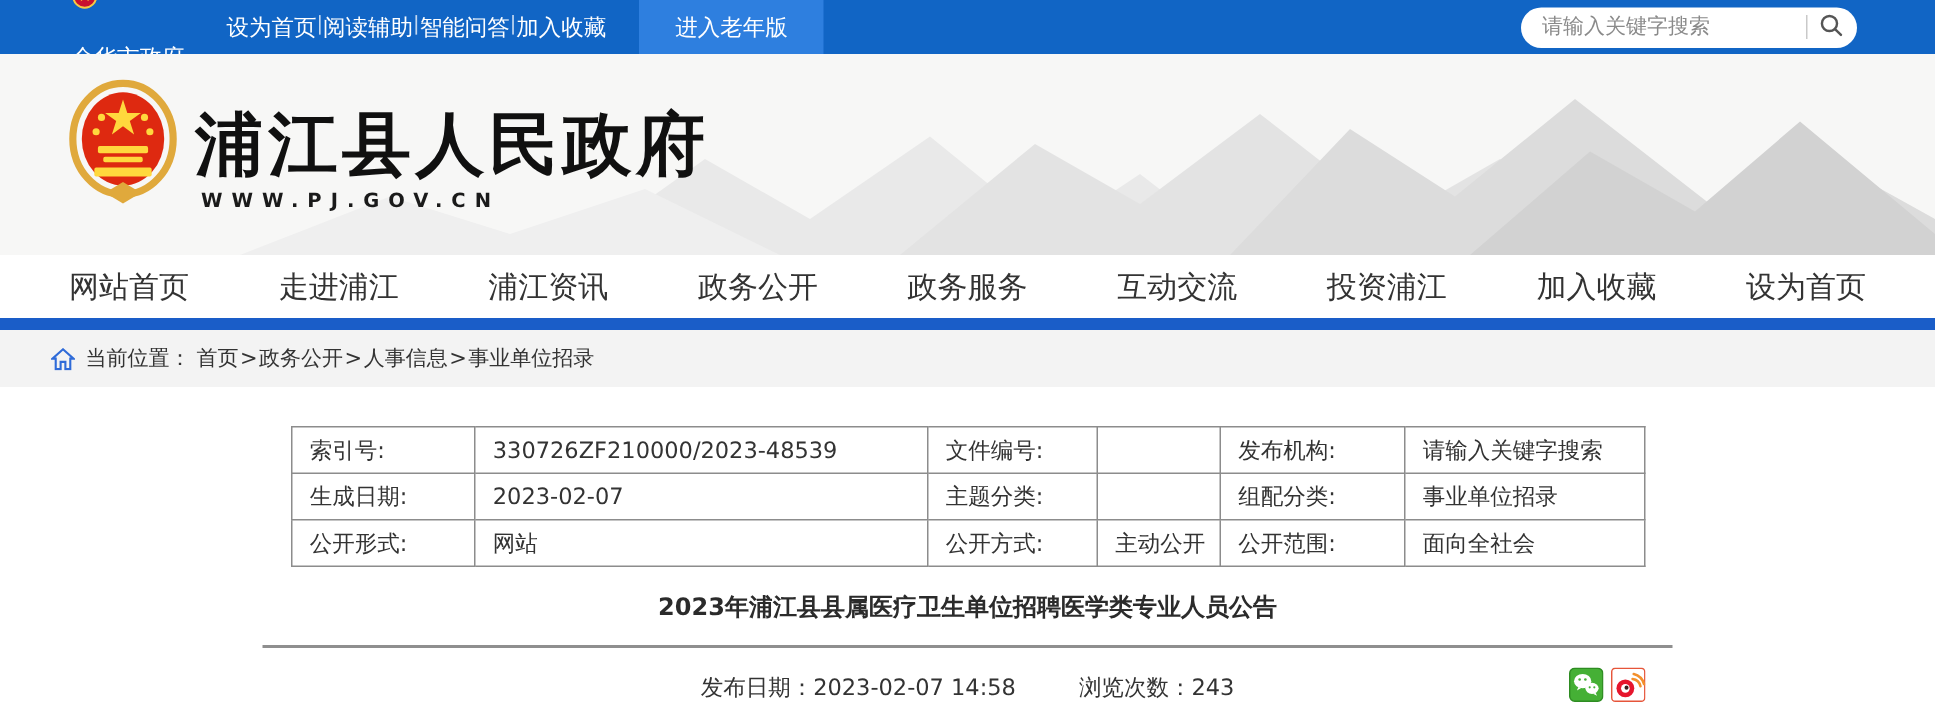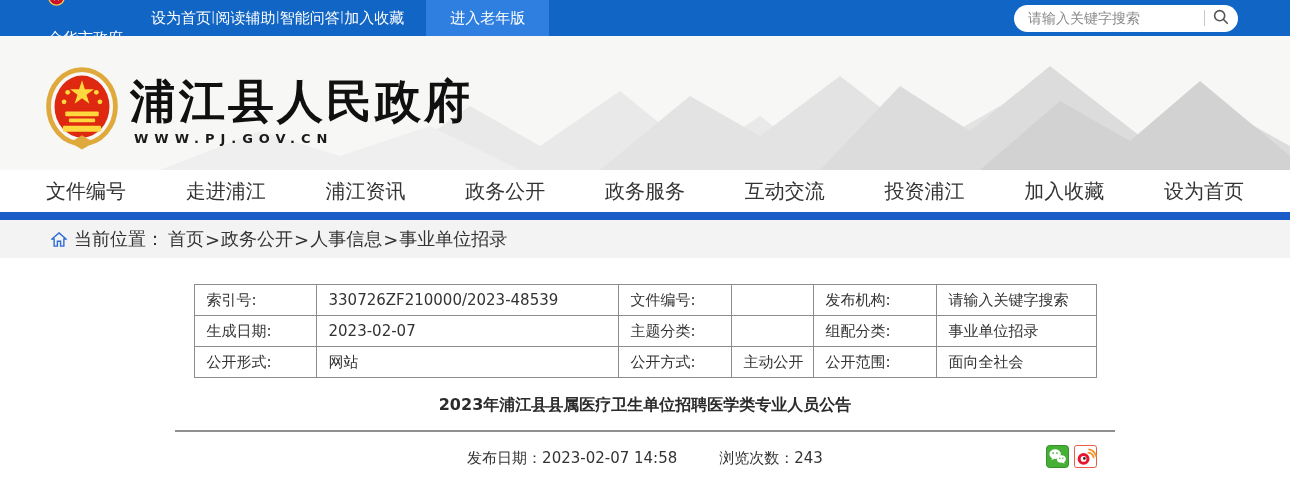--- a/index.html
+++ b/index.html
@@ -75,23 +75,23 @@
   .masthead {
     height: 134px;
     background: #f7f7f6;
     position: relative;
     overflow: hidden;
   }
   .mountains { position: absolute; right: 0; top: 0; height: 134px; width: 1290px; z-index: 0; }
   .brand {
     position: absolute;
     left: 46px;
-    top: 30px;
-    display: flex;
-    align-items: center;
+    top: 16px;
+    display: flex;
+    align-items: flex-end;
     gap: 12px;
     z-index: 2;
   }
   .brand-text h1 {
     font-family: "DejaVu Serif", "Liberation Serif", serif;
     font-size: 46px;
     font-weight: 900;
     color: #101010;
     letter-spacing: 3px;
     line-height: 1.1;
@@ -122,22 +122,22 @@
     white-space: nowrap;
   }
   .bluebar { height: 8px; background: #1a5dc8; }
 
   
   .crumbbar {
     height: 38px;
     background: #f3f3f3;
     display: flex;
     align-items: center;
-    padding-left: 51px;
-    font-size: 18px;
+    padding-left: 34px;
+    font-size: 14px;
     color: #333;
   }
   .crumbbar .home-icon { margin-right: 7px; display: flex; align-items: center; }
   .crumb-label { margin-right: 4px; }
   .crumb-seg { color: #333; text-decoration: none; cursor: pointer; }
   .crumb-sep { margin: 0 1px; }
 
   
   .content { width: 940px; margin: 0 auto; position: relative; }
   .meta-table {
@@ -251,21 +251,21 @@
       </svg>
     </span>
     <div class="brand-text">
       <h1>浦江县人民政府</h1>
       <div class="brand-url">WWW.PJ.GOV.CN</div>
     </div>
   </div>
 </div>
 
 <nav class="mainnav">
-  <a>文件编号</a>
+  <a>网站首页</a>
   <a>走进浦江</a>
   <a>浦江资讯</a>
   <a>政务公开</a>
   <a>政务服务</a>
   <a>互动交流</a>
   <a>投资浦江</a>
   <a>加入收藏</a>
   <a>设为首页</a>
 </nav>
 <div class="bluebar"></div>

